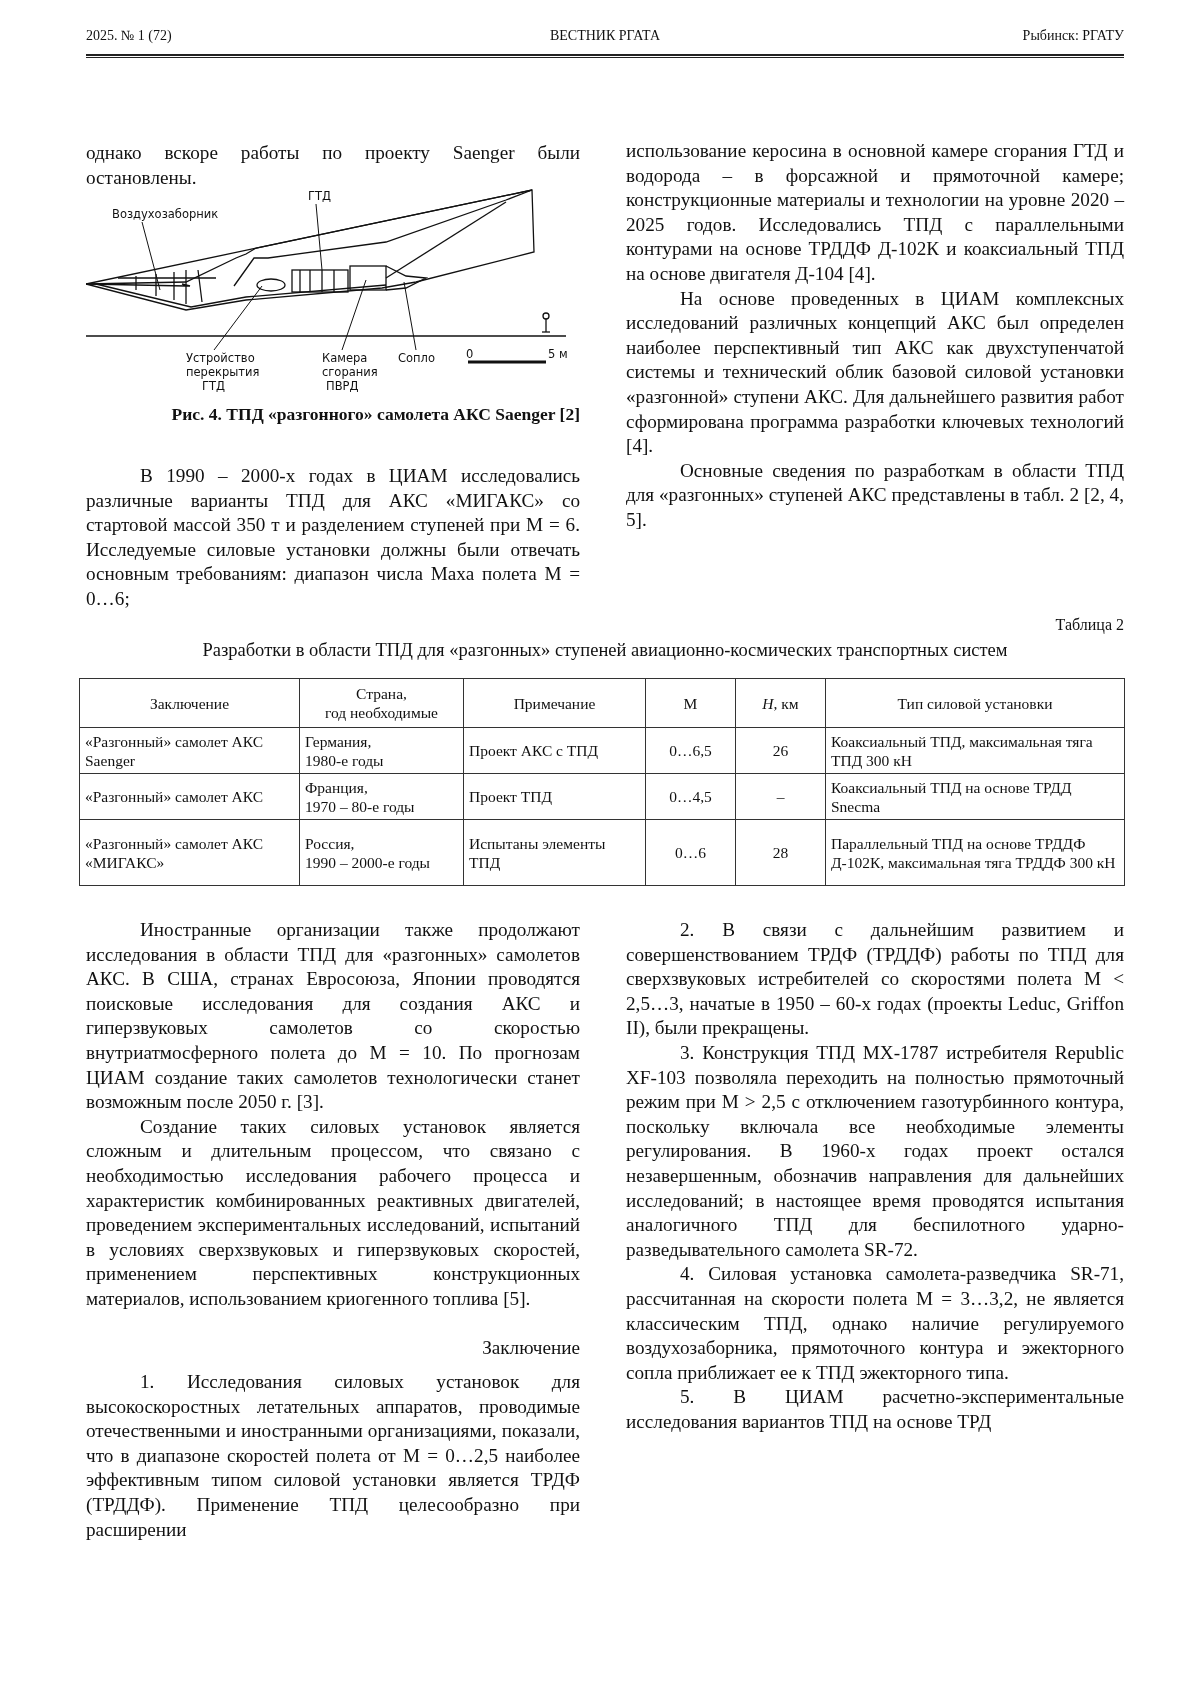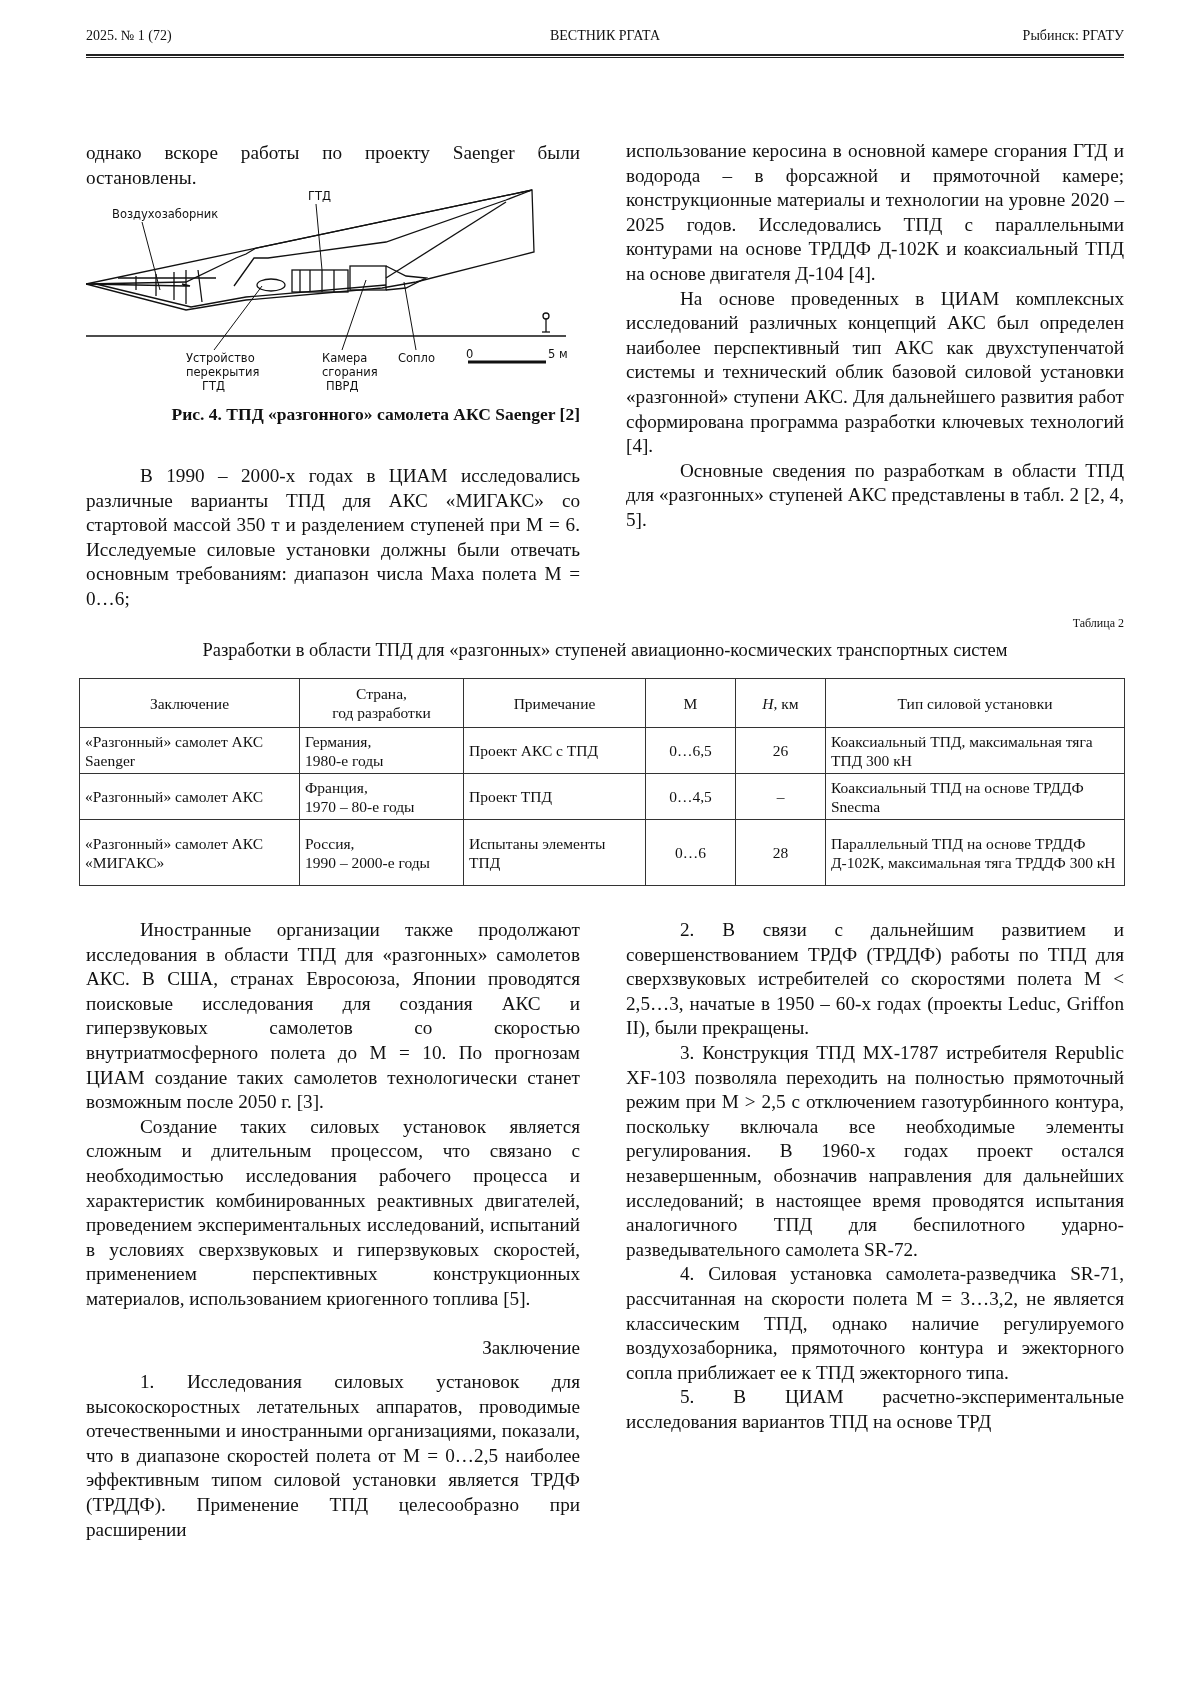--- a/index.html
+++ b/index.html
@@ -16,21 +16,21 @@
   .col{position:absolute;font-size:19.2px;line-height:24.6px;text-align:justify;}
   .col p{margin:0;}
   .indent{text-indent:54px;}
   .left{left:86px;width:494px;}
   .right{left:626px;width:498px;}
   .figure{position:absolute;left:86px;top:186px;width:494px;height:214px;}
   .figure svg{width:100%;height:100%;}
   .fig-label{font-family:"DejaVu Sans","Liberation Sans",sans-serif;font-size:11.5px;fill:#111;}
   .caption{position:absolute;left:86px;top:404px;width:494px;text-align:right;
            font-weight:bold;font-size:17.5px;}
-  .tbl-num{position:absolute;right:76px;top:616px;font-size:12px;}
+  .tbl-num{position:absolute;right:76px;top:616px;font-size:16px;}
   .tbl-title{position:absolute;left:86px;width:1038px;top:640px;text-align:center;font-size:18.5px;}
   table{position:absolute;left:79px;top:678px;width:1046px;border-collapse:collapse;
         font-size:15.5px;line-height:19px;}
   td,th{border:1.5px solid #333;padding:2px 5px;vertical-align:middle;font-weight:normal;}
   th{text-align:center;height:44px;}
   td.c{text-align:center;}
   .heading{text-align:right;font-weight:normal;margin:24px 0 10px 0 !important;}
 </style>
 </head>
 <body>
@@ -120,21 +120,21 @@
       <col style="width:164px">
       <col style="width:182px">
     <col style="width:90px">
       <col style="width:90px">
       <col>
   </colgroup>
   <thead>
     <tr>
       <th>Заключение</th>
       <th style="white-space:pre-line">Страна,
-год разработки</th>
+год необходимые</th>
       <th>Примечание</th>
       <th>М</th>
       <th><i>H</i>, км</th>
       <th>Тип силовой установки</th>
     </tr>
   </thead>
   <tbody>
     <tr style="height:46px">
       <td>«Разгонный» самолет АКС Saenger</td>
       <td style="white-space:pre-line">Германия,
@@ -144,21 +144,21 @@
       <td class="c">26</td>
       <td>Коаксиальный ТПД, максимальная тяга ТПД 300 кН</td>
     </tr>
     <tr style="height:46px">
       <td>«Разгонный» самолет АКС</td>
       <td style="white-space:pre-line">Франция,
 1970 – 80-е годы</td>
       <td>Проект ТПД</td>
       <td class="c">0…4,5</td>
       <td class="c">–</td>
-      <td>Коаксиальный ТПД на основе ТРДДФ Snecma</td>
+      <td>Коаксиальный ТПД на основе ТРДД Snecma</td>
     </tr>
     <tr style="height:66px">
       <td>«Разгонный» самолет АКС «МИГАКС»</td>
       <td style="white-space:pre-line">Россия,
 1990 – 2000-е годы</td>
       <td>Испытаны элементы ТПД</td>
       <td class="c">0…6</td>
       <td class="c">28</td>
       <td>Параллельный ТПД на основе ТРДДФ Д-102К, максимальная тяга ТРДДФ 300 кН</td>
     </tr>

